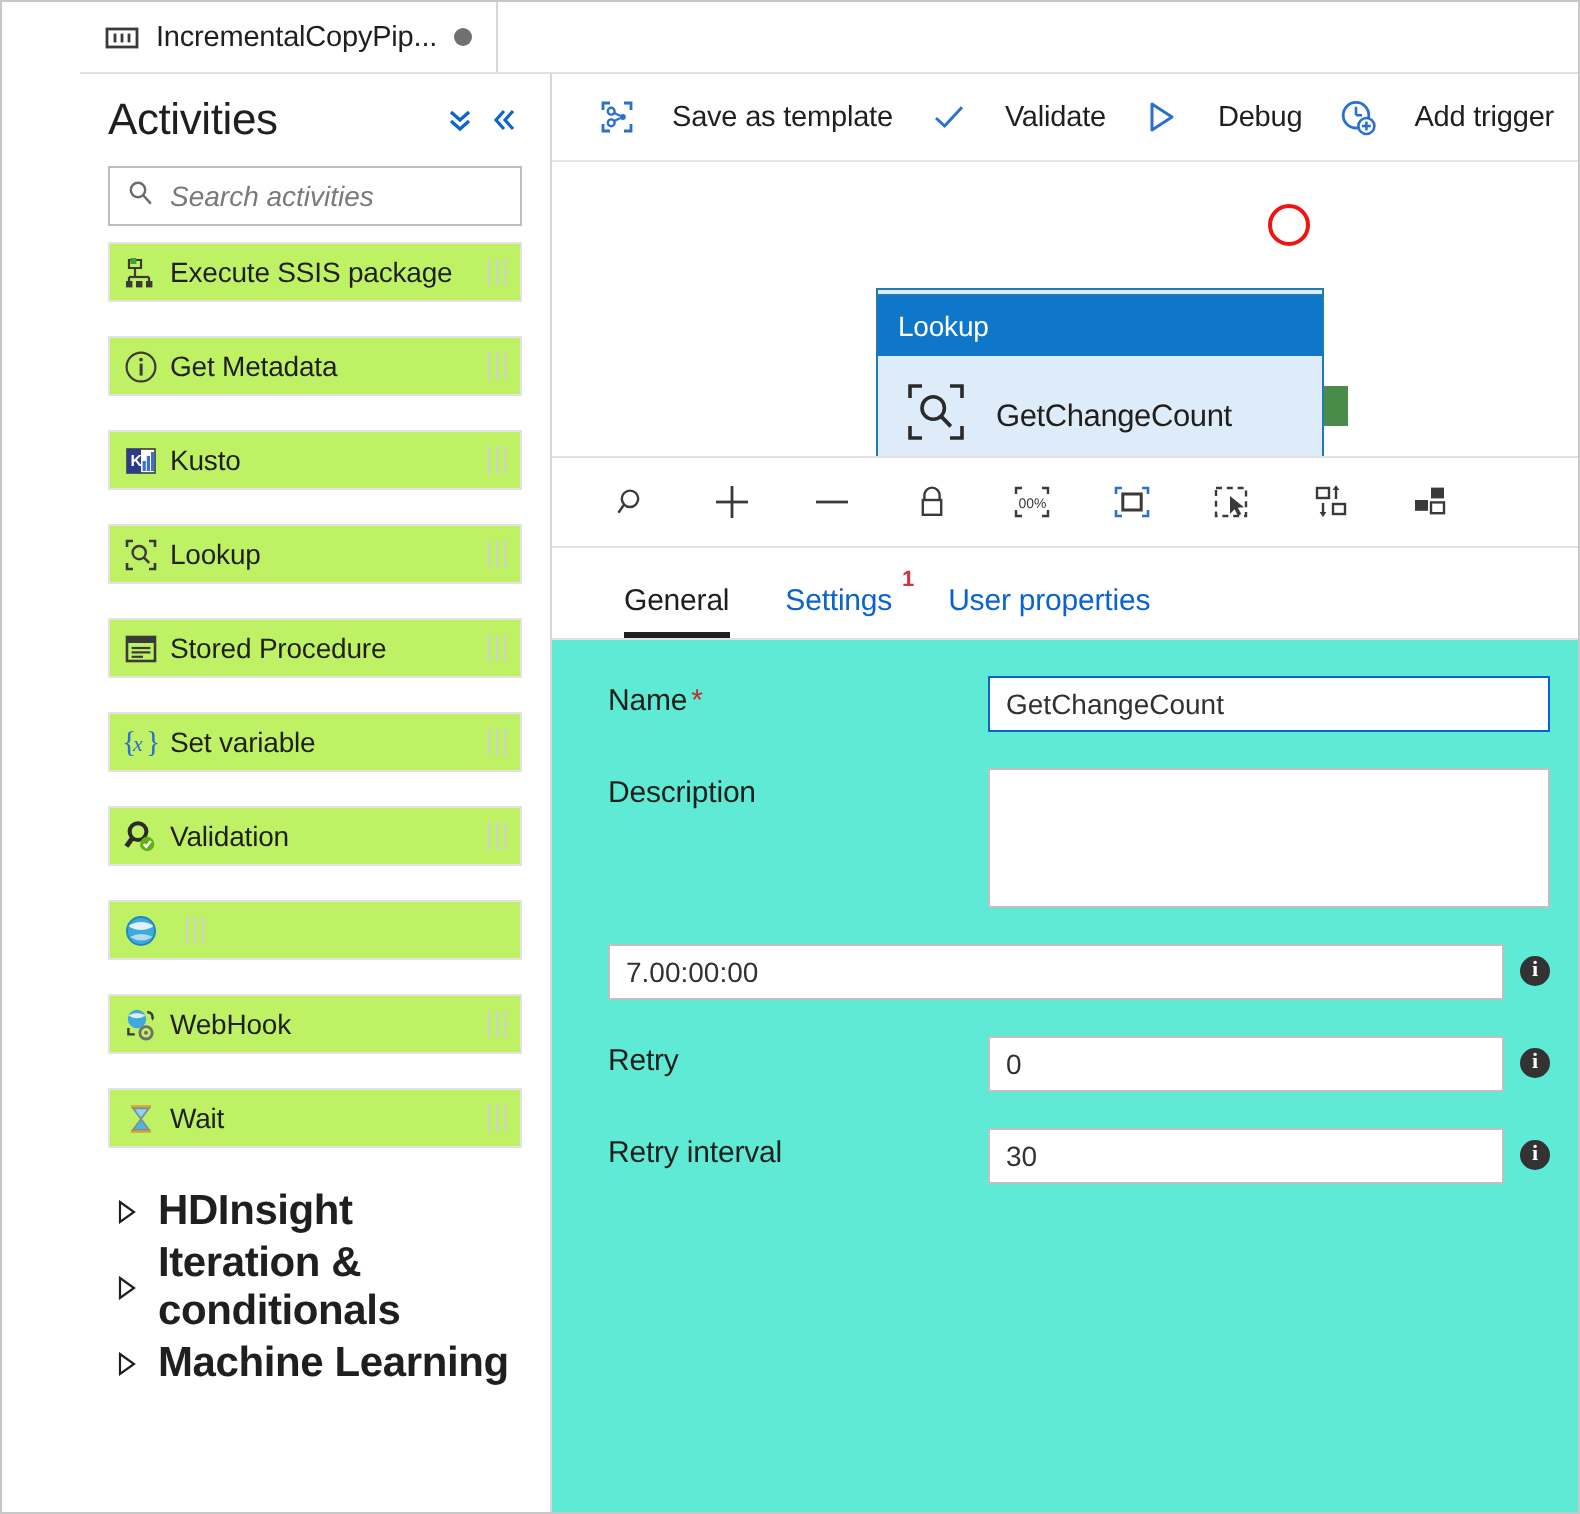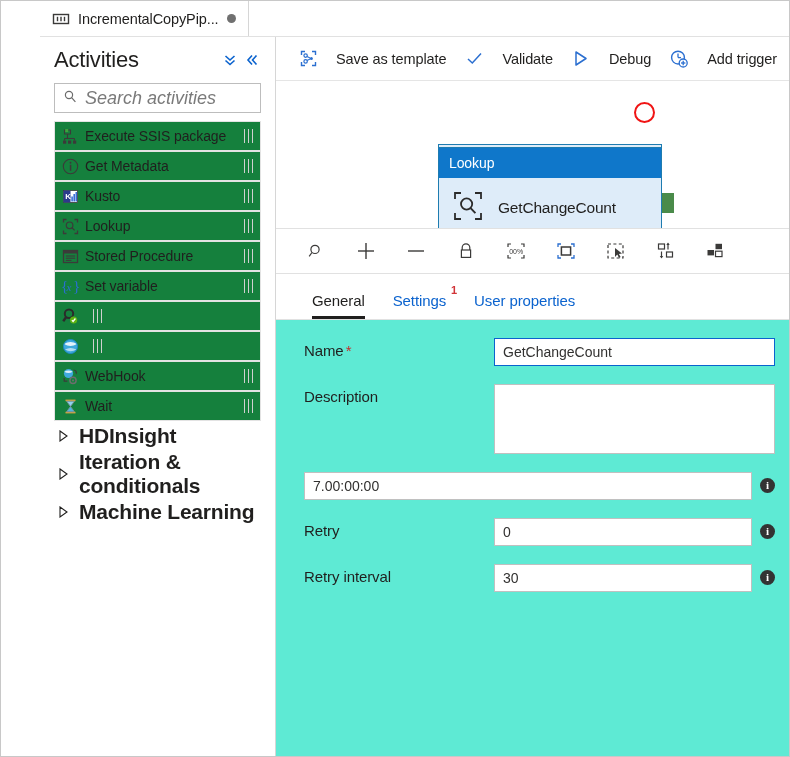--- a/index.html
+++ b/index.html
@@ -87,39 +87,40 @@
     height: 30px;
     border: 1px solid #bdbdbd;
     background: #fff;
     display: flex;
     align-items: center;
     gap: 6px;
     padding: 0 8px;
   }
   .search-box input {
     border: none; outline: none;
-    font-size: 18px;
+    font-size: 14px;
     font-family: "Liberation Sans", sans-serif;
     color: #323130;
     width: 100%;
     background: transparent;
   }
   .search-box input::placeholder { color: #7a7a7a; font-style: italic; }
 
   .act-list {
     flex: 1 1 auto;
     overflow: hidden;
     padding: 0 14px 6px 14px;
   }
   .act-item {
     height: 30px;
     border: 1px solid #e3e3e3;
-    background: #15803d;
+    background: #bef264;
     display: flex;
     align-items: center;
+    margin-bottom: 17px;
     cursor: grab;
     position: relative;
   }
   .act-icon {
     width: 30px; height: 28px;
     flex: 0 0 30px;
     display: flex; align-items: center; justify-content: center;
   }
   .act-label {
     font-size: 14px;
@@ -503,20 +504,21 @@
 
         <div class="act-item">
           <span class="act-icon">
             <svg width="19" height="19" viewBox="0 0 19 19">
               <circle cx="8" cy="6.8" r="4.2" fill="none" stroke="#2b2b2b" stroke-width="2"></circle>
               <line x1="5.2" y1="10" x2="2.2" y2="14.2" stroke="#2b2b2b" stroke-width="2.4"></line>
               <circle cx="12.6" cy="13" r="3.6" fill="#5eb312"></circle>
               <polyline points="10.9,13.1 12.1,14.4 14.4,11.5" fill="none" stroke="#ffffff" stroke-width="1.3"></polyline>
             </svg>
           </span>
+          <span class="act-label">Validation</span>
           <span class="act-grip">
               <i></i>
               <i></i>
               <i></i>
             </span>
         </div>
 
         <div class="act-item">
           <span class="act-icon">
             <svg width="19" height="19" viewBox="0 0 19 19">

